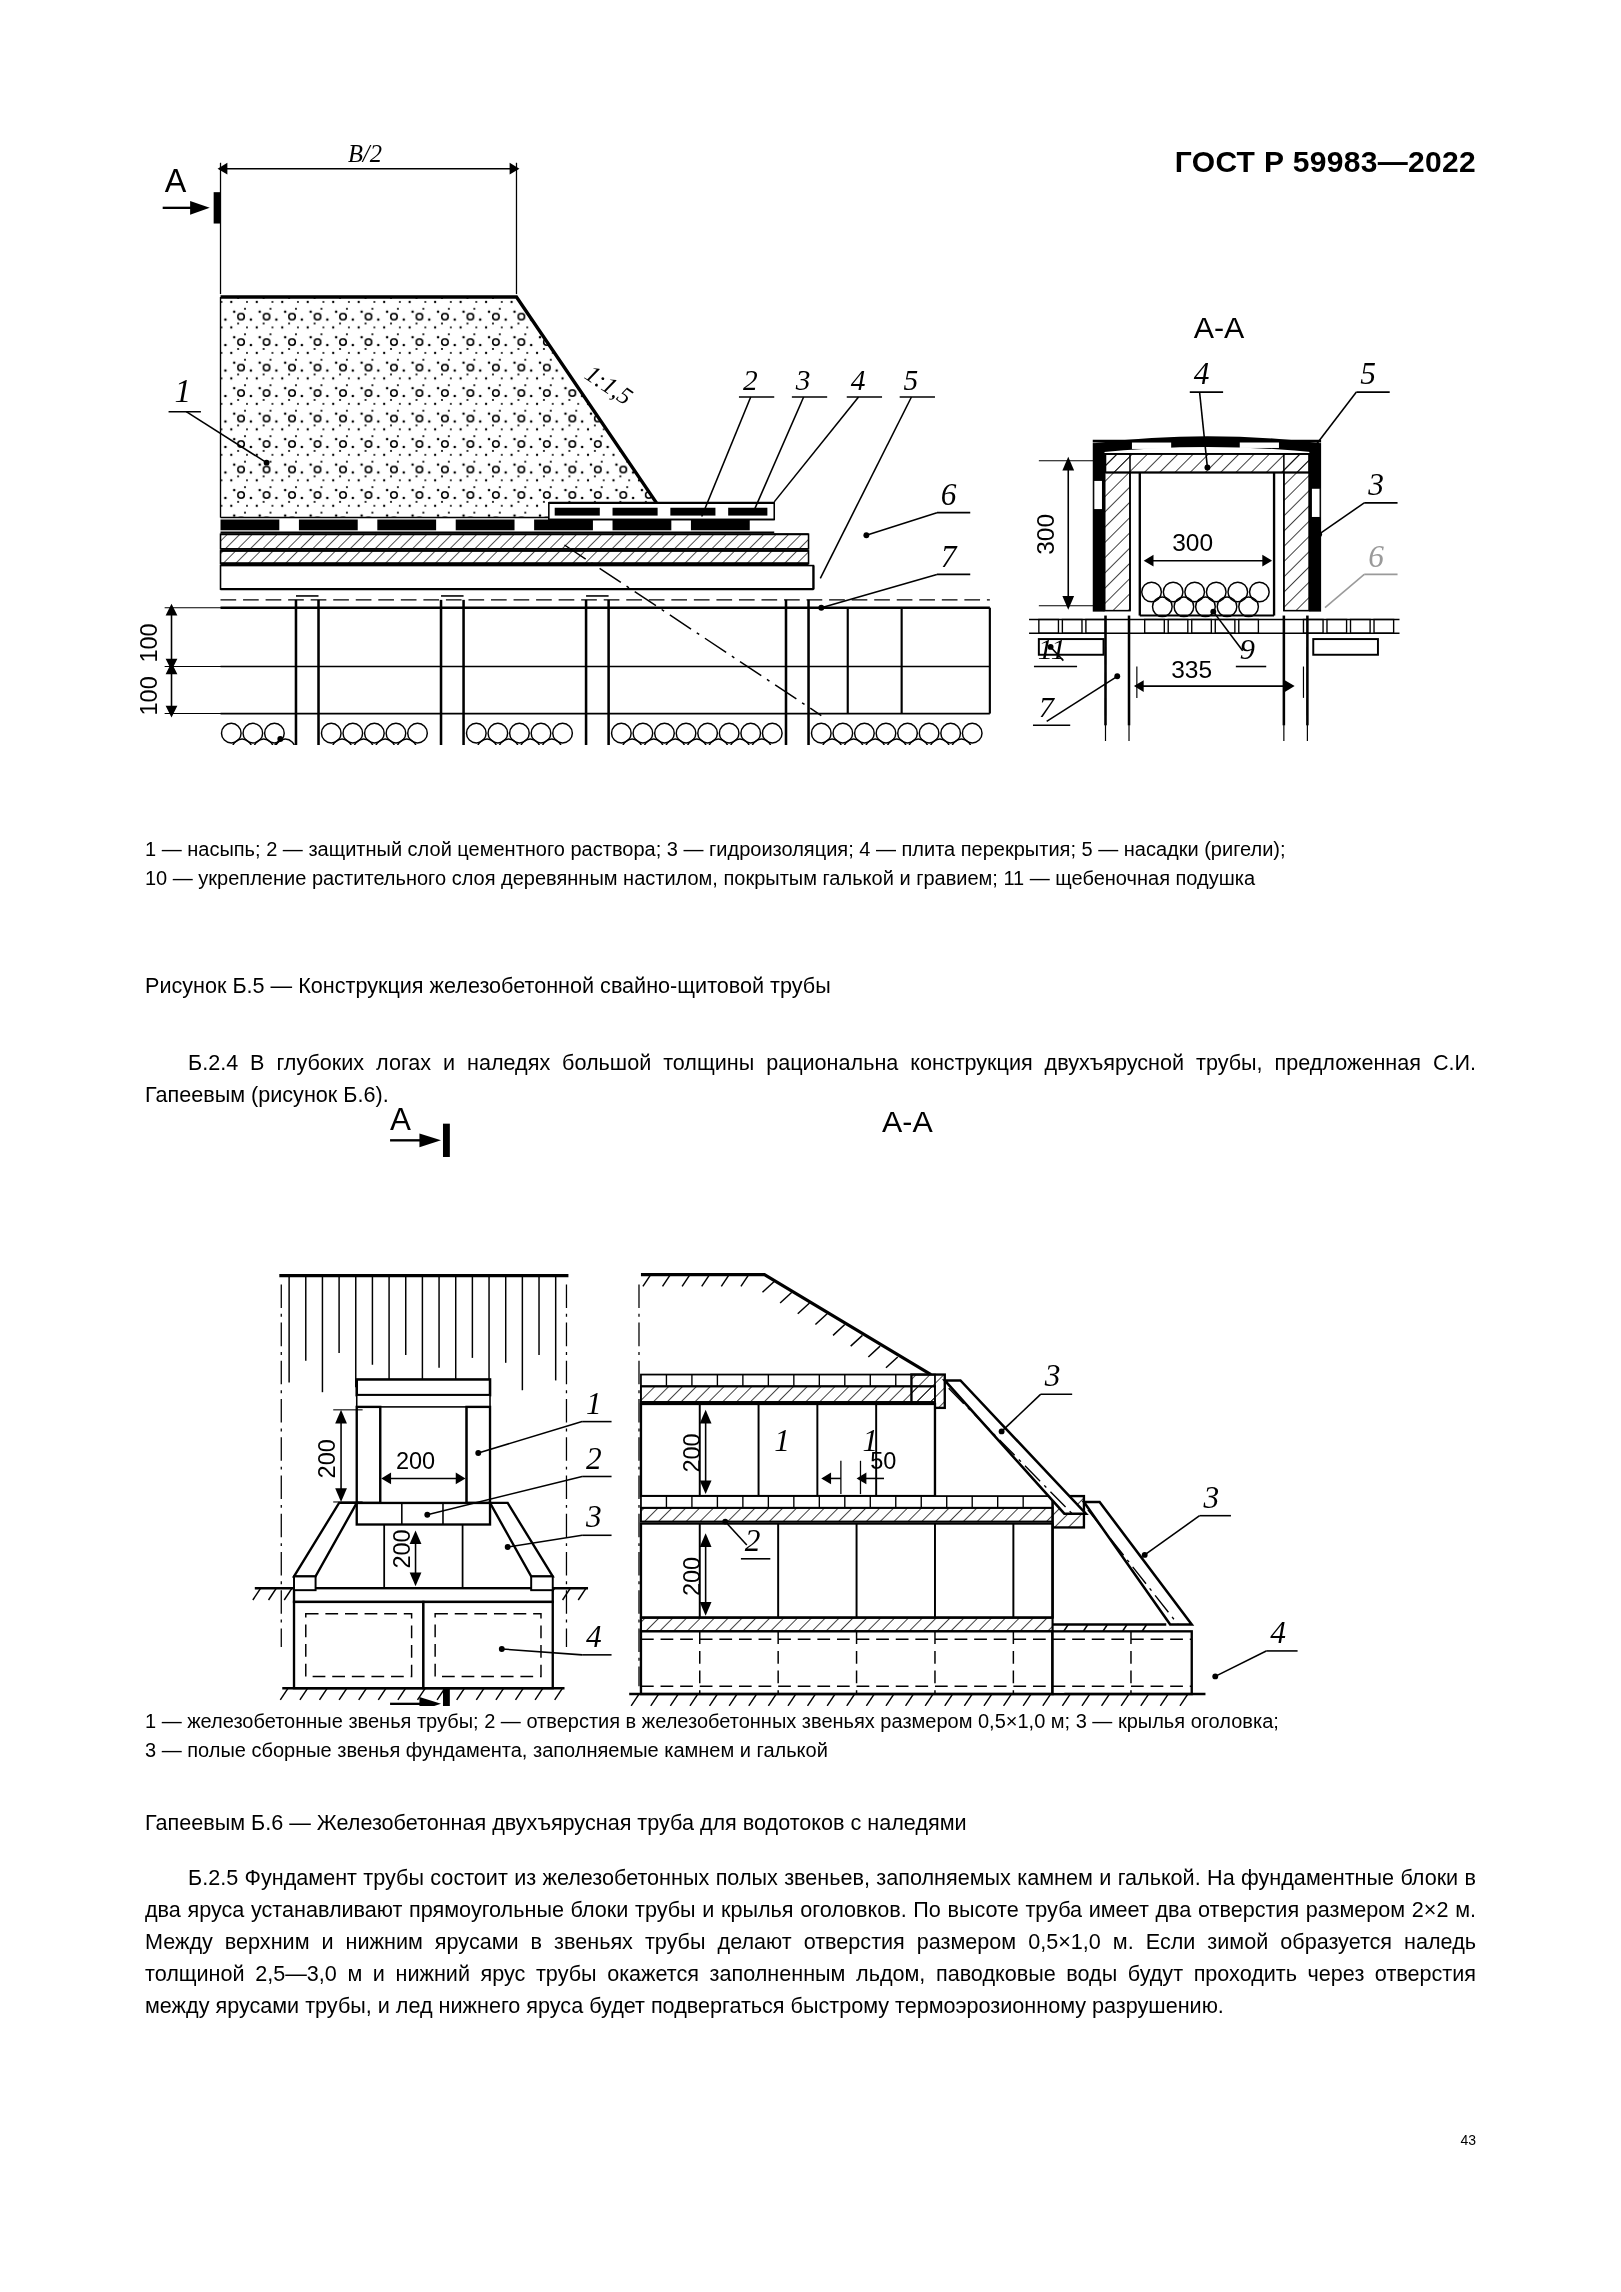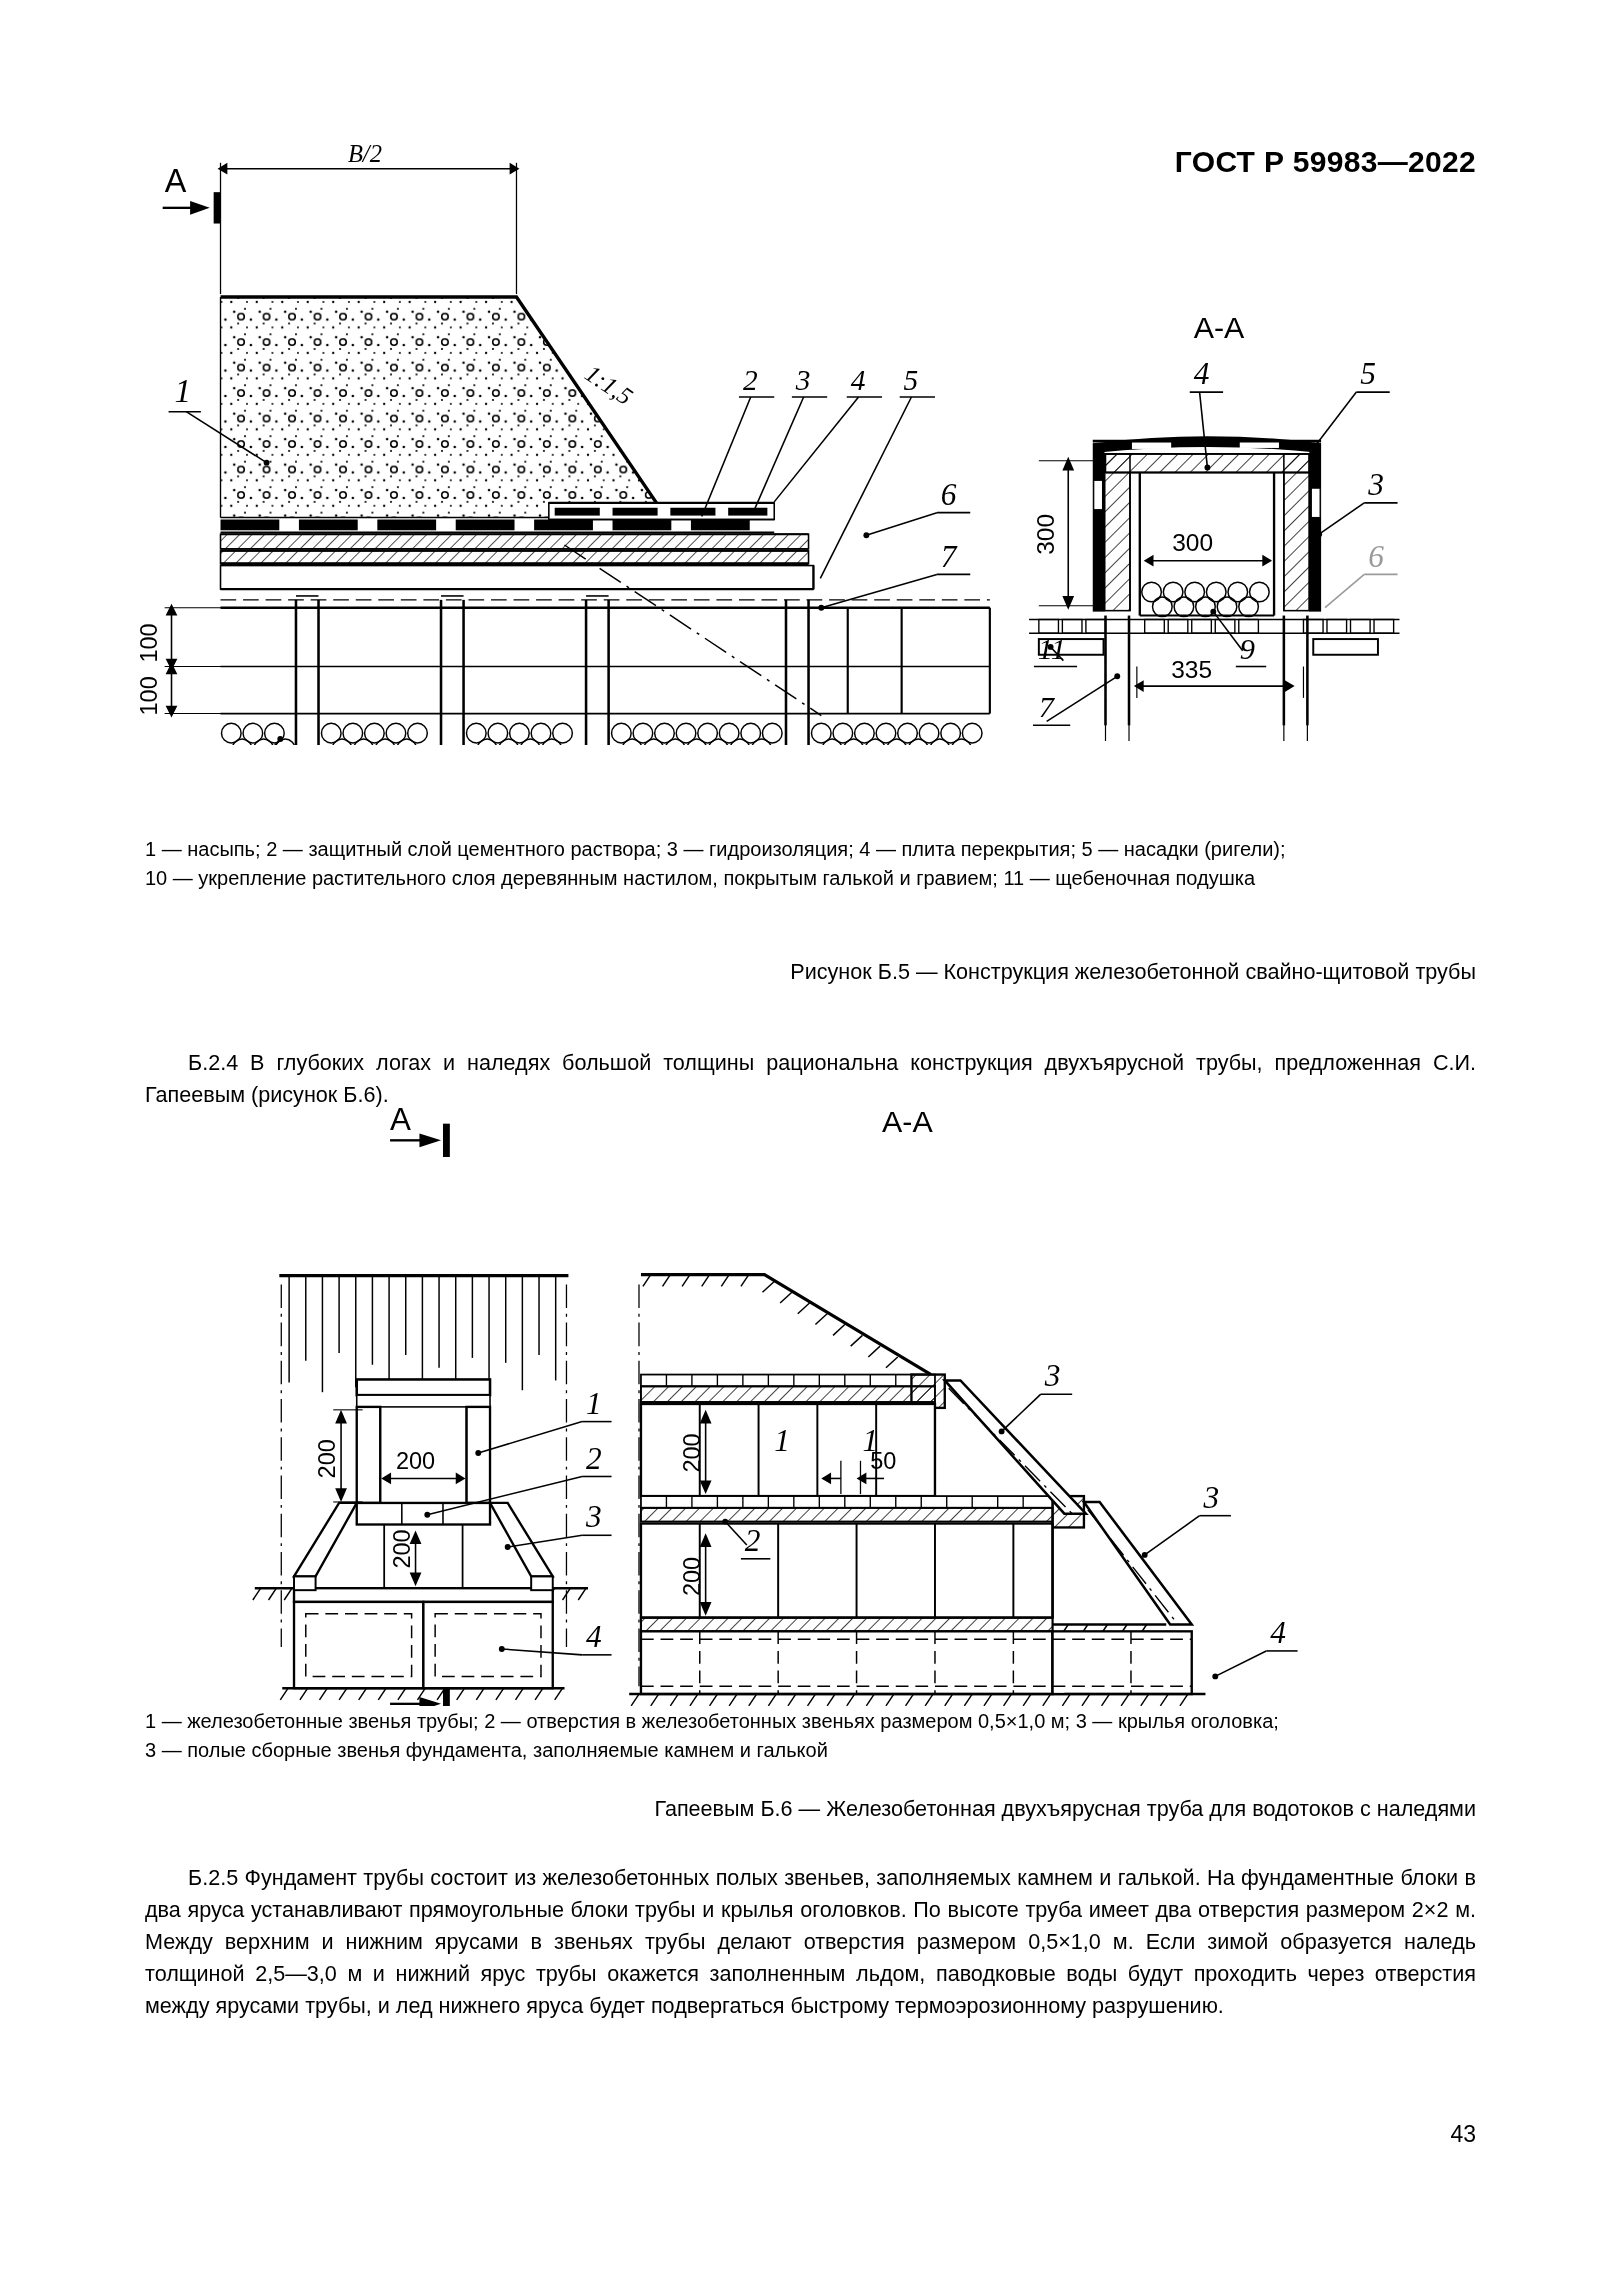--- a/index.html
+++ b/index.html
@@ -36,39 +36,40 @@
     left: 145px;
     width: 1331px;
     font-size: 20px;
     line-height: 29px;
   }
 
   .fig-caption {
     position: absolute;
     left: 145px;
     width: 1331px;
-    text-align: right;
+    text-align: left;
     font-size: 21.6px;
+    margin-top: 14px;
   }
 
   .body-par {
     position: absolute;
     left: 145px;
     width: 1331px;
     font-size: 21.6px;
     line-height: 32px;
     text-align: justify;
     text-indent: 43px;
   }
 
   .page-num {
     position: absolute;
     right: 145px;
     bottom: 145px;
-    font-size: 23px;
+    font-size: 14px;
   }
 
   
   .figure {
     position: absolute;
     left: 0;
     top: 0;
   }
   .figure svg { display: block; }
 </style>

